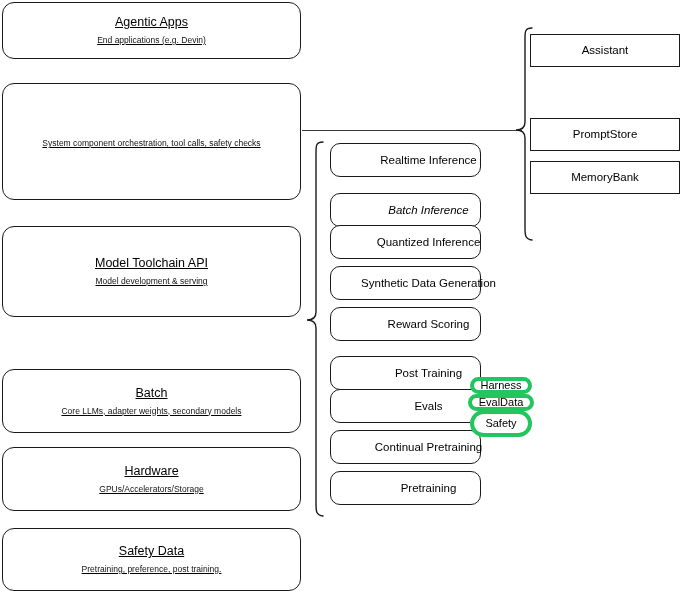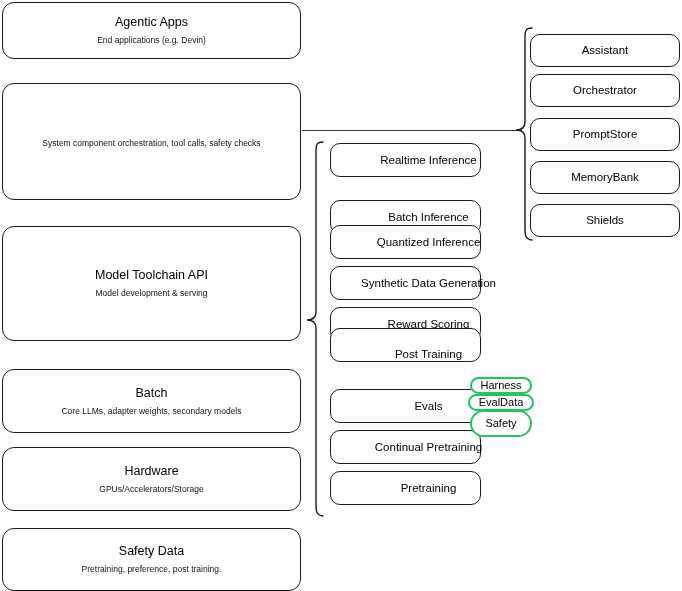--- a/index.html
+++ b/index.html
@@ -40,46 +40,46 @@
     white-space: nowrap;
   }
   .box .subtitle {
     font-size: 8.5px;
     color: #111;
     margin-top: 4px;
     white-space: nowrap;
   }
 
   
-  .layer { left: 2px; width: 299px; }
+  .layer { left: 2px; width: 299px; text-decoration: underline; }
 
   
   .cap {
     left: 330px;
     width: 151px;
     height: 34px;
     border-radius: 10px;
     padding-left: 46px;
   }
   .cap .title { font-size: 11.5px; }
 
   
   .comp {
     left: 530px;
     width: 150px;
     height: 33px;
-    border-radius: 10px;
+    border-radius: 0;
   }
   .comp .title { font-size: 11.5px; }
 
   
   .pill {
     position: absolute;
     box-sizing: border-box;
-    border: 2px solid #22c55e;
+    border: 4px solid #22c55e;
     border-radius: 999px;
     background: #ffffff;
     display: flex;
     align-items: center;
     justify-content: center;
     font-size: 11px;
     line-height: 1;
     white-space: nowrap;
     z-index: 5;
   }
@@ -106,21 +106,21 @@
 
   <div class="box layer" style="top:2px; height:57px;">
     <div class="title">Agentic Apps</div>
     <div class="subtitle">End applications (e.g. Devin)</div>
   </div>
 
   <div class="box layer" style="top:83px; height:117px;">
     <div class="subtitle">System component orchestration, tool calls, safety checks</div>
   </div>
 
-  <div class="box layer" style="top:226px; height:115px;">
+  <div class="box layer" style="top:226px; height:91px;">
     <div class="title">Model Toolchain API</div>
     <div class="subtitle">Model development &amp; serving</div>
   </div>
 
   <div class="box layer" style="top:369px; height:64px;">
     <div class="title">Batch</div>
     <div class="subtitle">Core LLMs, adapter weights, secondary models</div>
   </div>
 
   <div class="box layer" style="top:447px; height:64px;">
@@ -137,33 +137,33 @@
 
   <div class="brace" style="left:306px; top:140px;">
     <svg width="18" height="378" viewBox="0 0 18 378" fill="none" xmlns="http://www.w3.org/2000/svg">
       <path d="M17 2 C10 2 10 6 10 12 L10 172 C10 178 6 180 1 180 C6 180 10 182 10 188 L10 364 C10 371 10 375 17 376" stroke="#1a1a1a" stroke-width="1.4" fill="none" stroke-linecap="round"></path>
     </svg>
   </div>
 
   <div class="box cap" style="top:143px;">
     <div class="title">Realtime Inference</div>
   </div>
-  <div class="box cap" style="top:200px;">
+  <div class="box cap" style="top:193px;font-style:italic;">
     <div class="title">Batch Inference</div>
   </div>
   <div class="box cap" style="top:225px;">
     <div class="title">Quantized Inference</div>
   </div>
   <div class="box cap" style="top:266px;">
     <div class="title">Synthetic Data Generation</div>
   </div>
   <div class="box cap" style="top:307px;">
     <div class="title">Reward Scoring</div>
   </div>
-  <div class="box cap" style="top:328px;justify-content:flex-end;">
+  <div class="box cap" style="top:356px;">
     <div class="title">Post Training</div>
   </div>
   <div class="box cap" style="top:389px;">
     <div class="title">Evals</div>
   </div>
   <div class="box cap" style="top:430px;">
     <div class="title">Continual Pretraining</div>
   </div>
   <div class="box cap" style="top:471px;text-align:center;">
     <div class="title">Pretraining</div>
@@ -181,26 +181,20 @@
 
   <div class="brace" style="left:515px; top:26px;">
     <svg width="18" height="216" viewBox="0 0 18 216" fill="none" xmlns="http://www.w3.org/2000/svg">
       <path d="M17 2 C10 2 10 6 10 12 L10 96 C10 102 6 104 1 104 C6 104 10 106 10 112 L10 202 C10 209 10 213 17 214" stroke="#1a1a1a" stroke-width="1.4" fill="none" stroke-linecap="round"></path>
     </svg>
   </div>
 
   <div class="box comp" style="top:34px;">
     <div class="title">Assistant</div>
   </div>
-  <div class="box comp" style="top:74px;">
-    <div class="title">Orchestrator</div>
-  </div>
   <div class="box comp" style="top:118px;">
     <div class="title">PromptStore</div>
   </div>
   <div class="box comp" style="top:161px;">
     <div class="title">MemoryBank</div>
   </div>
-  <div class="box comp" style="top:204px;">
-    <div class="title">Shields</div>
-  </div>
 
 </div>
 
 </body></html>

